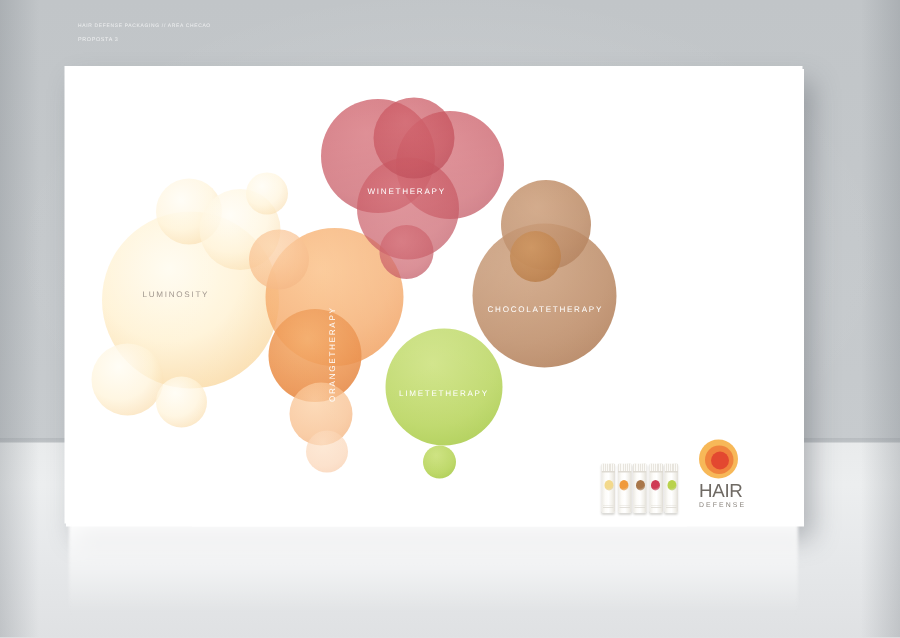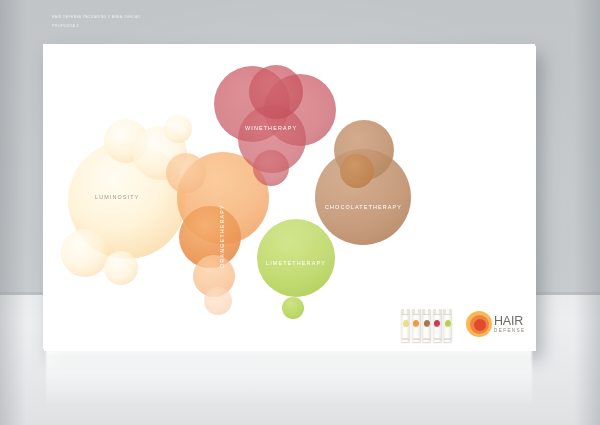--- a/index.html
+++ b/index.html
@@ -106,21 +106,21 @@
     position:absolute;left:50%;top:11px;transform:translateX(-50%);
     width:6px;height:7px;border-radius:50% 50% 48% 48%;
   }
   .sachet .foot{
     position:absolute;left:1px;bottom:2.2px;width:7px;height:2.6px;
     background:repeating-linear-gradient(180deg,#dedbd4 0 .45px,transparent .45px 1.1px);
     opacity:.85;
   }
 
   
-  .logo{position:absolute;left:466px;top:311px;display:flex;align-items:center;gap:2px;}
+  .logo{position:absolute;left:466px;top:293px;display:flex;gap:2px;flex-direction:column;}
   .logo-mark{position:relative;width:26px;height:26px;}
   .logo-mark span{position:absolute;border-radius:50%;}
   .logo-text{display:flex;flex-direction:column;line-height:1;}
   .logo-hair{font-size:12.5px;color:#6f6a64;letter-spacing:-.2px;font-weight:400;}
   .logo-def{font-size:4.6px;color:#8b857e;letter-spacing:1.4px;margin-top:1.2px;}
 </style>
 </head>
 <body>
 
 <div id="stage">

